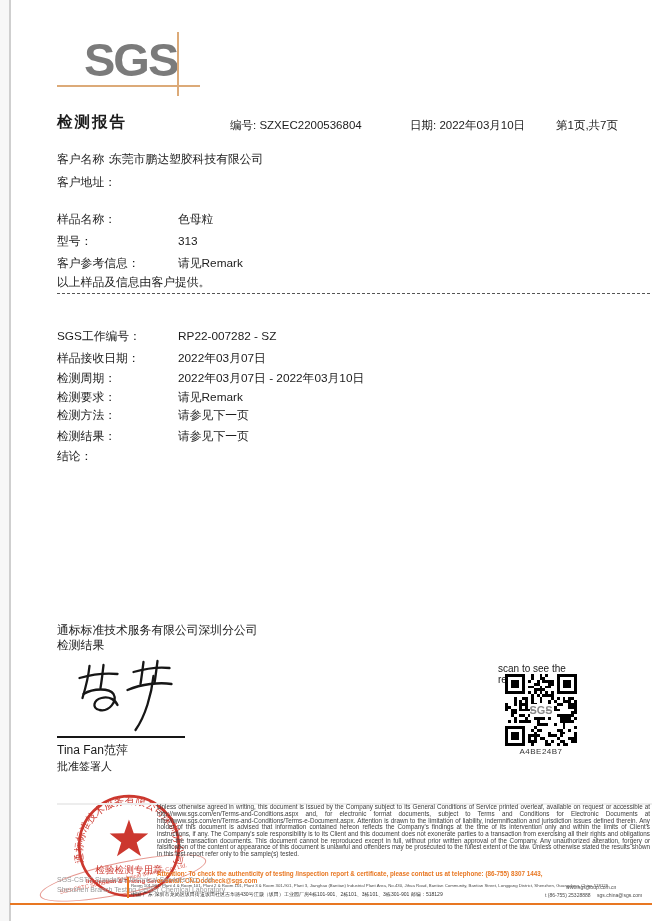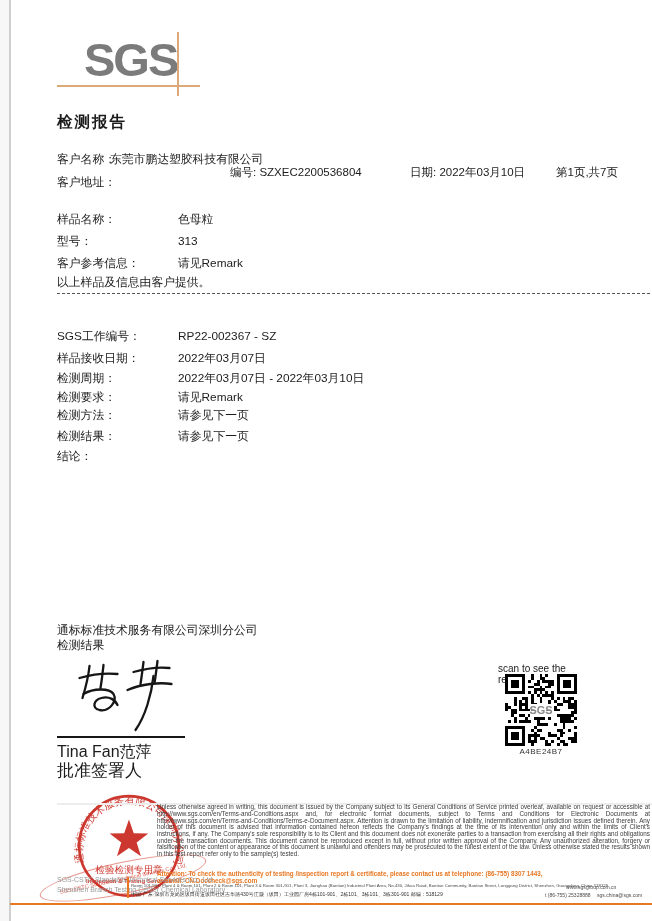--- a/index.html
+++ b/index.html
@@ -10,35 +10,35 @@
   .abs{position:absolute;}
   
   .edge-band{left:0;top:0;width:9px;height:921px;background:#f7f7f7;}
   .edge-line{left:9px;top:0;width:2px;height:921px;background:#cfcfcf;}
   
   .logo-text{left:84px;top:36px;font-size:47px;font-weight:bold;color:#7b7b7b;letter-spacing:-2px;line-height:1;}
   .logo-vline{left:177px;top:32px;width:2px;height:64px;background:#dcaa78;}
   .logo-hline{left:57px;top:85px;width:143px;height:2px;background:#dcaa78;}
   
   .doc-title{left:57px;top:112px;font-size:15.5px;font-weight:bold;letter-spacing:2px;}
-  .hdr-item{top:118px;font-size:11.5px;margin-top:47px;}
+  .hdr-item{top:118px;font-size:11.5px;}
   .hdr-no{left:230px;} .hdr-date{left:410px;} .hdr-pages{left:556px;}
   
   .lbl{position:absolute;left:57px;font-size:11.8px;}
   .val1{position:absolute;left:110px;font-size:11.8px;}
   .val2{position:absolute;left:178px;font-size:11.8px;}
   .dash-sep{left:57px;top:293px;width:593px;border-top:1px dashed #555;}
   .conclusion{left:178px;top:447px;width:458px;font-size:11.8px;line-height:17.2px;text-align:justify;}
   
   .sig-company{left:57px;top:623px;font-size:11.8px;}
   .sig-auth{left:57px;top:638px;font-size:11.8px;}
   .sig-svg{left:55px;top:658px;}
   .sig-line{left:57px;top:736px;width:128px;height:2px;background:#161616;}
-  .sig-name{left:57px;top:742px;font-size:16px;text-align:right;}
-  .sig-role{left:57px;top:759px;font-size:17px;}
+  .sig-name{left:57px;top:742px;font-size:12px;text-align:right;}
+  .sig-role{left:57px;top:759px;font-size:11px;}
   
   .qr-caption{left:498px;top:663px;width:86px;font-size:10px;color:#222;}
   .qr-box{left:505px;top:674px;}
   .qr-code-text{left:498px;top:747px;width:86px;text-align:center;font-size:8px;color:#333;letter-spacing:.5px;}
   
   .stamp-svg{left:66px;top:793px;opacity:.92;}
   .oval-stamp{left:38px;top:862px;width:168px;height:30px;border:1.5px solid rgba(205,45,30,.5);
     border-radius:50%;transform:rotate(-12deg);display:flex;align-items:center;justify-content:center;}
   .oval-stamp span{font-size:7px;color:rgba(205,45,30,.75);white-space:nowrap;transform:scale(.82);}
   .company-gray{left:57px;color:#9a9a9a;font-size:12px;transform:scale(.58);transform-origin:0 0;white-space:nowrap;}
@@ -92,21 +92,21 @@
   <span class="val2" style="top:234px">313</span>
 
   <span class="lbl" style="top:256px">客户参考信息：</span>
   <span class="val2" style="top:256px">请见Remark</span>
 
   <span class="lbl" style="top:275px">以上样品及信息由客户提供。</span>
 
   <div class="abs dash-sep"></div>
 
   <span class="lbl" style="top:329px">SGS工作编号：</span>
-  <span class="val2" style="top:329px">RP22-002367 - SZ</span>
+  <span class="val2" style="top:329px">RP22-007282 - SZ</span>
 
   <span class="lbl" style="top:351px">样品接收日期：</span>
   <span class="val2" style="top:351px">2022年03月07日</span>
 
   <span class="lbl" style="top:371px">检测周期：</span>
   <span class="val2" style="top:371px">2022年03月07日 - 2022年03月10日</span>
 
   <span class="lbl" style="top:390px">检测要求：</span>
   <span class="val2" style="top:390px">请见Remark</span>
 

